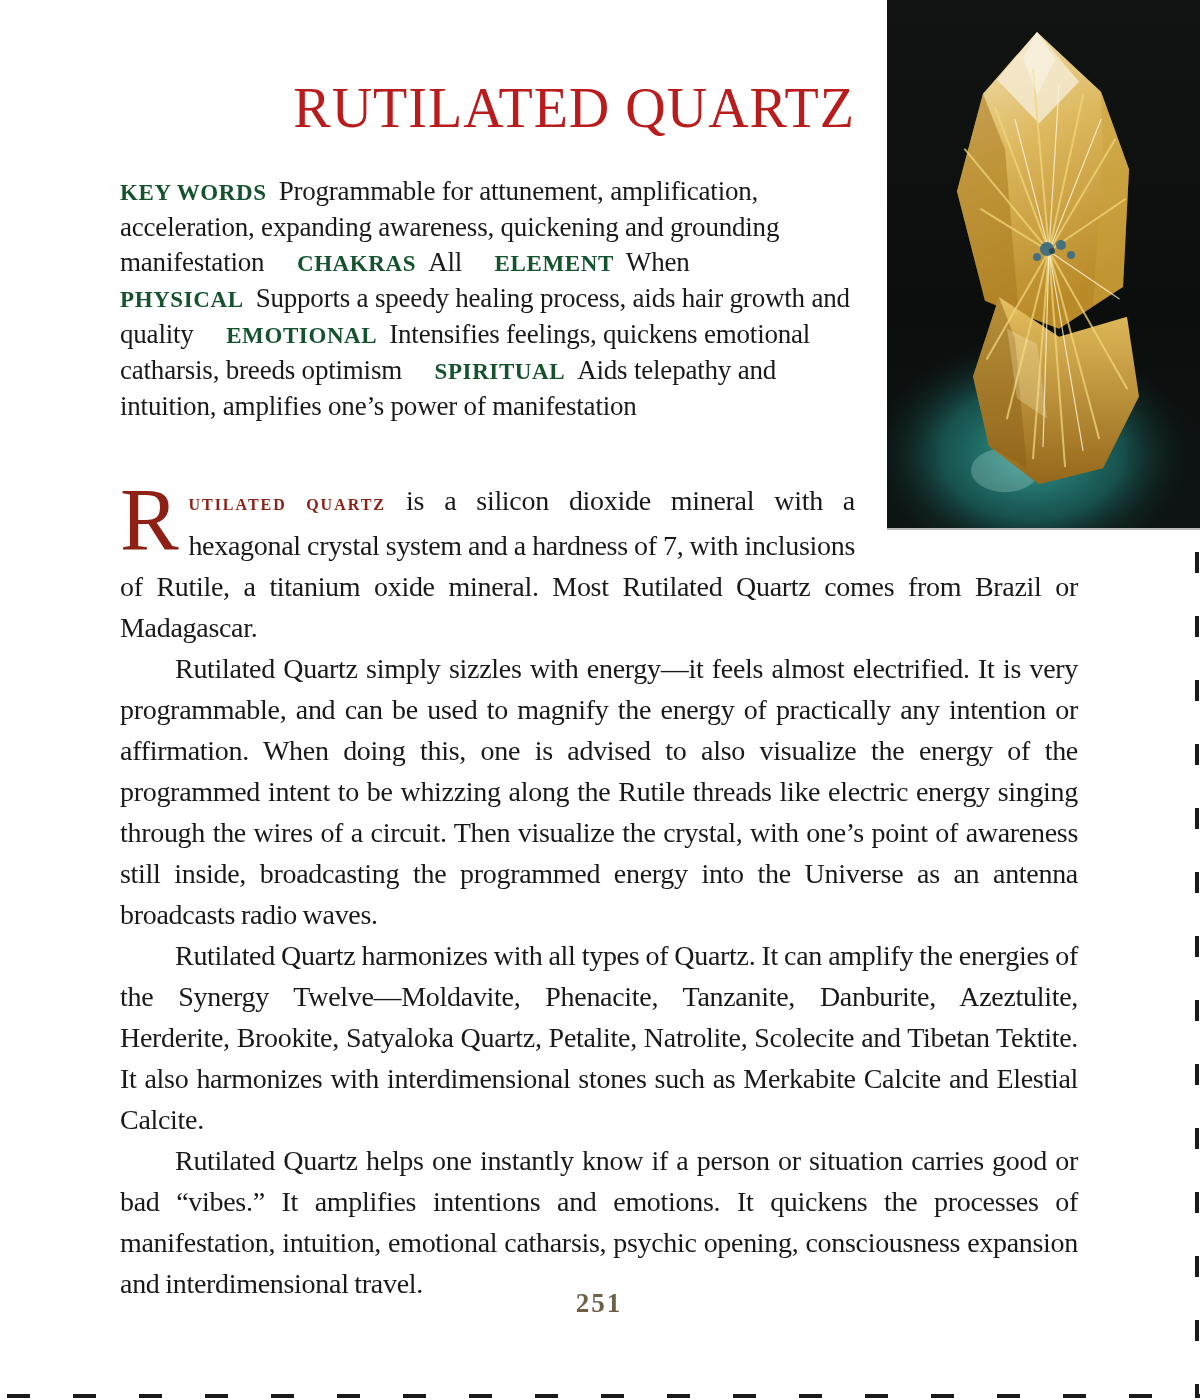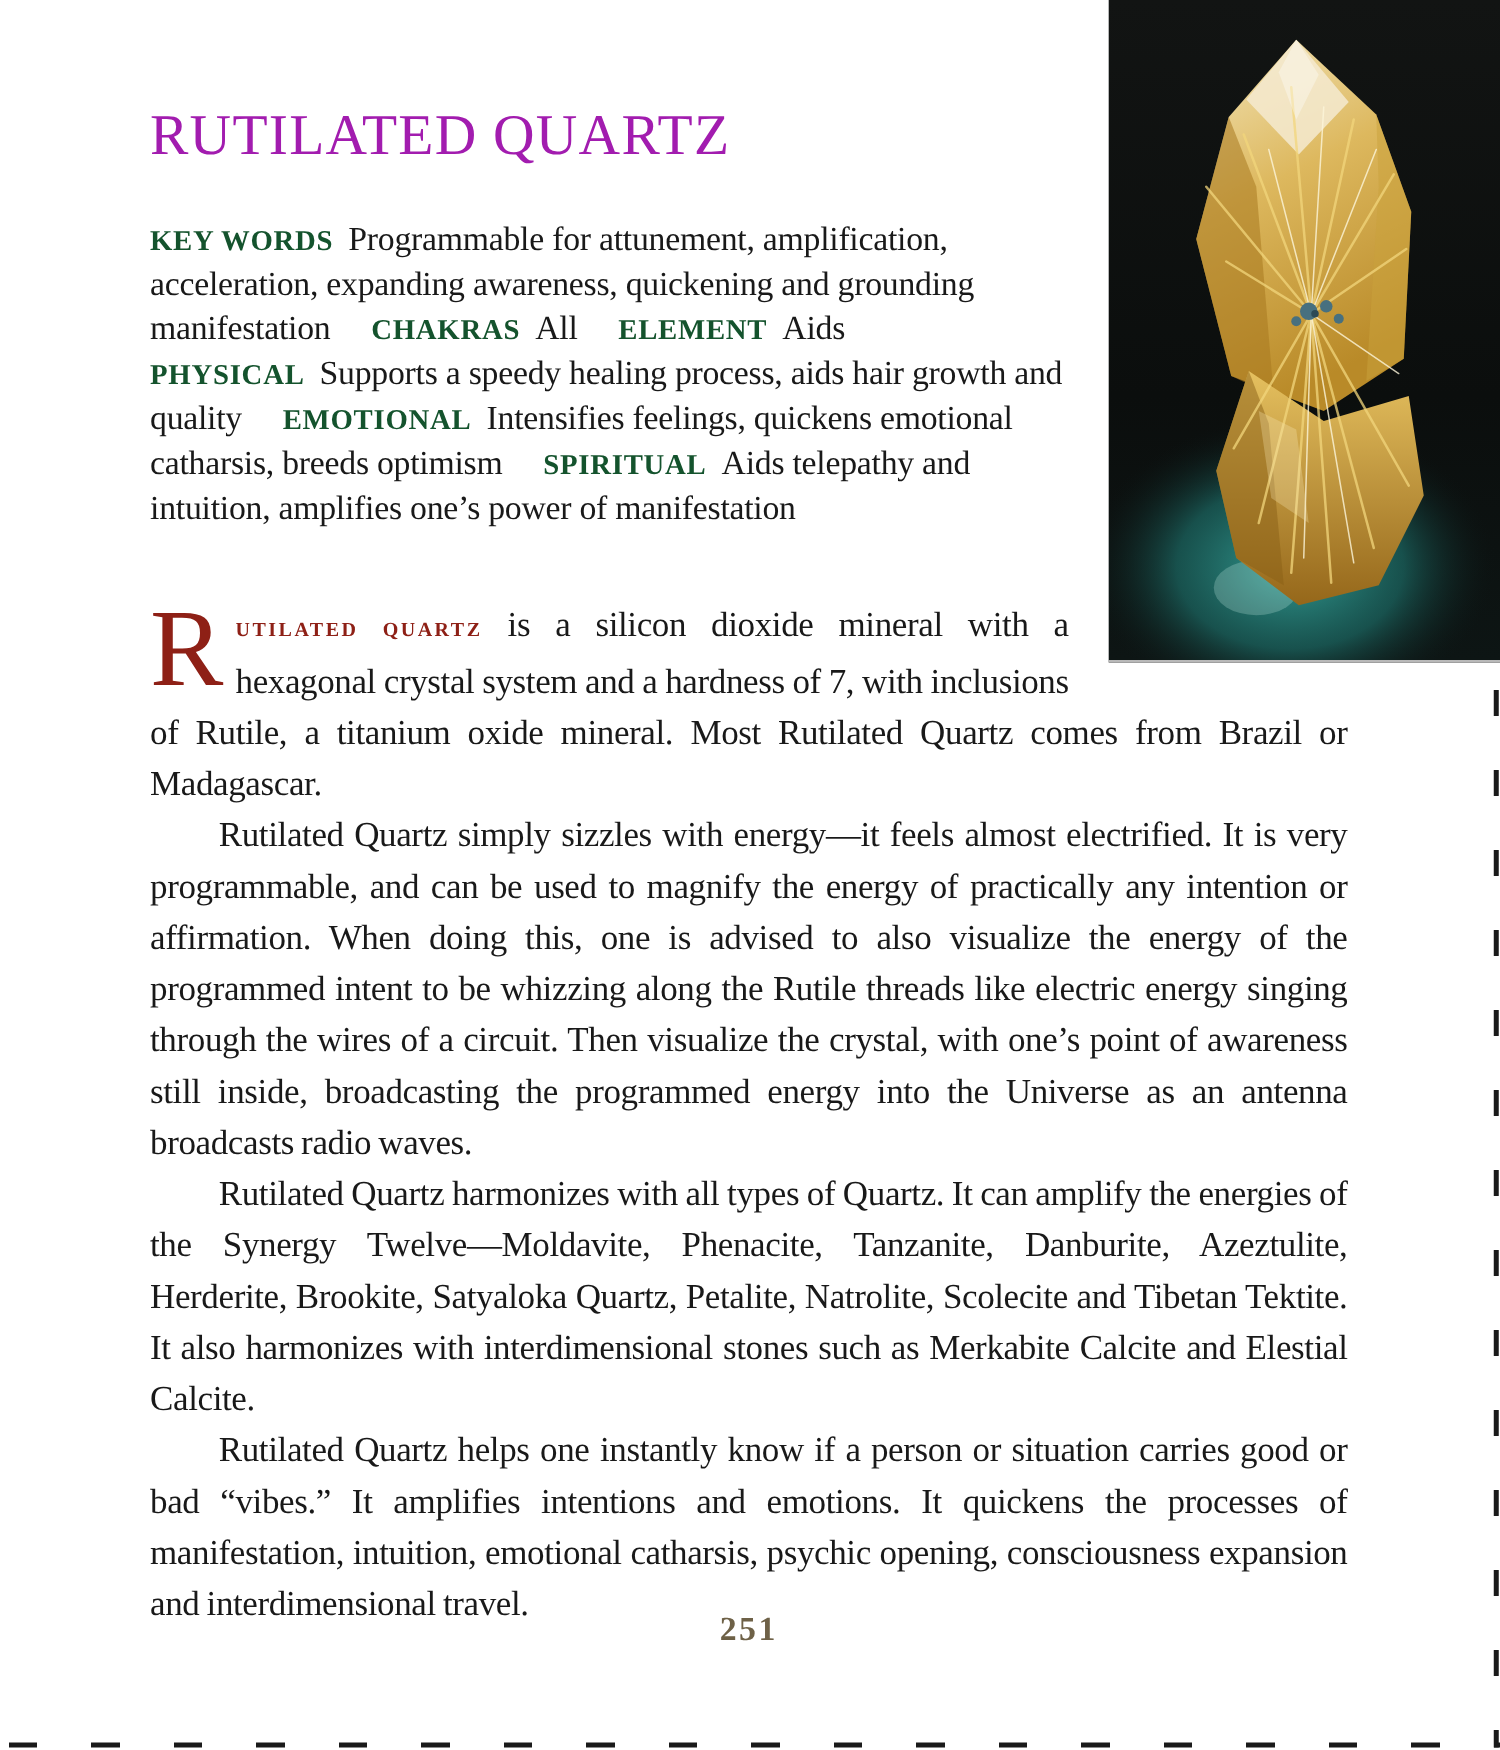--- a/index.html
+++ b/index.html
@@ -20,24 +20,25 @@
   .photo {
     float:right;
     width:313px; height:530px;
     margin:-82px -122px 25px 32px;
     border-bottom:2px solid #b9b9b9;
     background:#0b0d0c;
   }
   .photo svg { display:block; width:100%; height:100%; }
   
   .title {
-    font-size:46px; line-height:52px;
+    font-size:56px; line-height:52px;
     letter-spacing:1px;
-    color:#a21caf;
+    color:#b91c1c;
     font-weight:normal;
+    text-align:right;
   }
   
   .keywords {
     margin-top:40px;
     font-size:27px; line-height:35px;
     text-align:left;
     letter-spacing:-0.2px;
   }
   .kw-label {
     font-weight:bold;
@@ -170,21 +171,21 @@
         <polygon points="150,32 168,60 150,96 136,58" fill="#ffffff" opacity="0.35"></polygon>
         <polygon points="120,330 150,345 160,420 130,400" fill="#f7e7b4" opacity="0.3"></polygon>
       </svg>
     </div>
 
     <h1 class="title">RUTILATED QUARTZ</h1>
 
     <div class="keywords">
       <span class="kw-seg"><span class="kw-label">KEY WORDS</span><span class="kw-text">Programmable for attunement, amplification, acceleration, expanding awareness, quickening and grounding manifestation</span></span>
       <span class="kw-seg"><span class="kw-label">CHAKRAS</span><span class="kw-text">All</span></span>
-      <span class="kw-seg"><span class="kw-label">ELEMENT</span><span class="kw-text">Aids</span></span>
+      <span class="kw-seg"><span class="kw-label">ELEMENT</span><span class="kw-text">When</span></span>
       <span class="kw-seg"><span class="kw-label">PHYSICAL</span><span class="kw-text">Supports a speedy healing process, aids hair growth and quality</span></span>
       <span class="kw-seg"><span class="kw-label">EMOTIONAL</span><span class="kw-text">Intensifies feelings, quickens emotional catharsis, breeds optimism</span></span>
       <span class="kw-seg"><span class="kw-label">SPIRITUAL</span><span class="kw-text">Aids telepathy and intuition, amplifies one’s power of manifestation</span></span>
     </div>
 
     <div class="body-text">
       <p><span class="dropcap">R</span><span class="lead-caps">utilated quartz</span><span> is a silicon dioxide mineral with a hexagonal crystal system and a hardness of 7, with inclusions of Rutile, a titanium oxide mineral. Most Rutilated Quartz comes from Brazil or Madagascar.</span></p>
       <p class="indent">Rutilated Quartz simply sizzles with energy—it feels almost electrified. It is very programmable, and can be used to magnify the energy of practically any intention or affirmation. When doing this, one is advised to also visualize the energy of the programmed intent to be whizzing along the Rutile threads like electric energy singing through the wires of a circuit. Then visualize the crystal, with one’s point of awareness still inside, broadcasting the programmed energy into the Universe as an antenna broadcasts radio waves.</p>
       <p class="indent">Rutilated Quartz harmonizes with all types of Quartz. It can amplify the energies of the Synergy Twelve—Moldavite, Phenacite, Tanzanite, Danburite, Azeztulite, Herderite, Brookite, Satyaloka Quartz, Petalite, Natrolite, Scolecite and Tibetan Tektite. It also harmonizes with interdimensional stones such as Merkabite Calcite and Elestial Calcite.</p>
       <p class="indent">Rutilated Quartz helps one instantly know if a person or situation carries good or bad “vibes.” It amplifies intentions and emotions. It quickens the processes of manifestation, intuition, emotional catharsis, psychic opening, consciousness expansion and interdimensional travel.</p>

